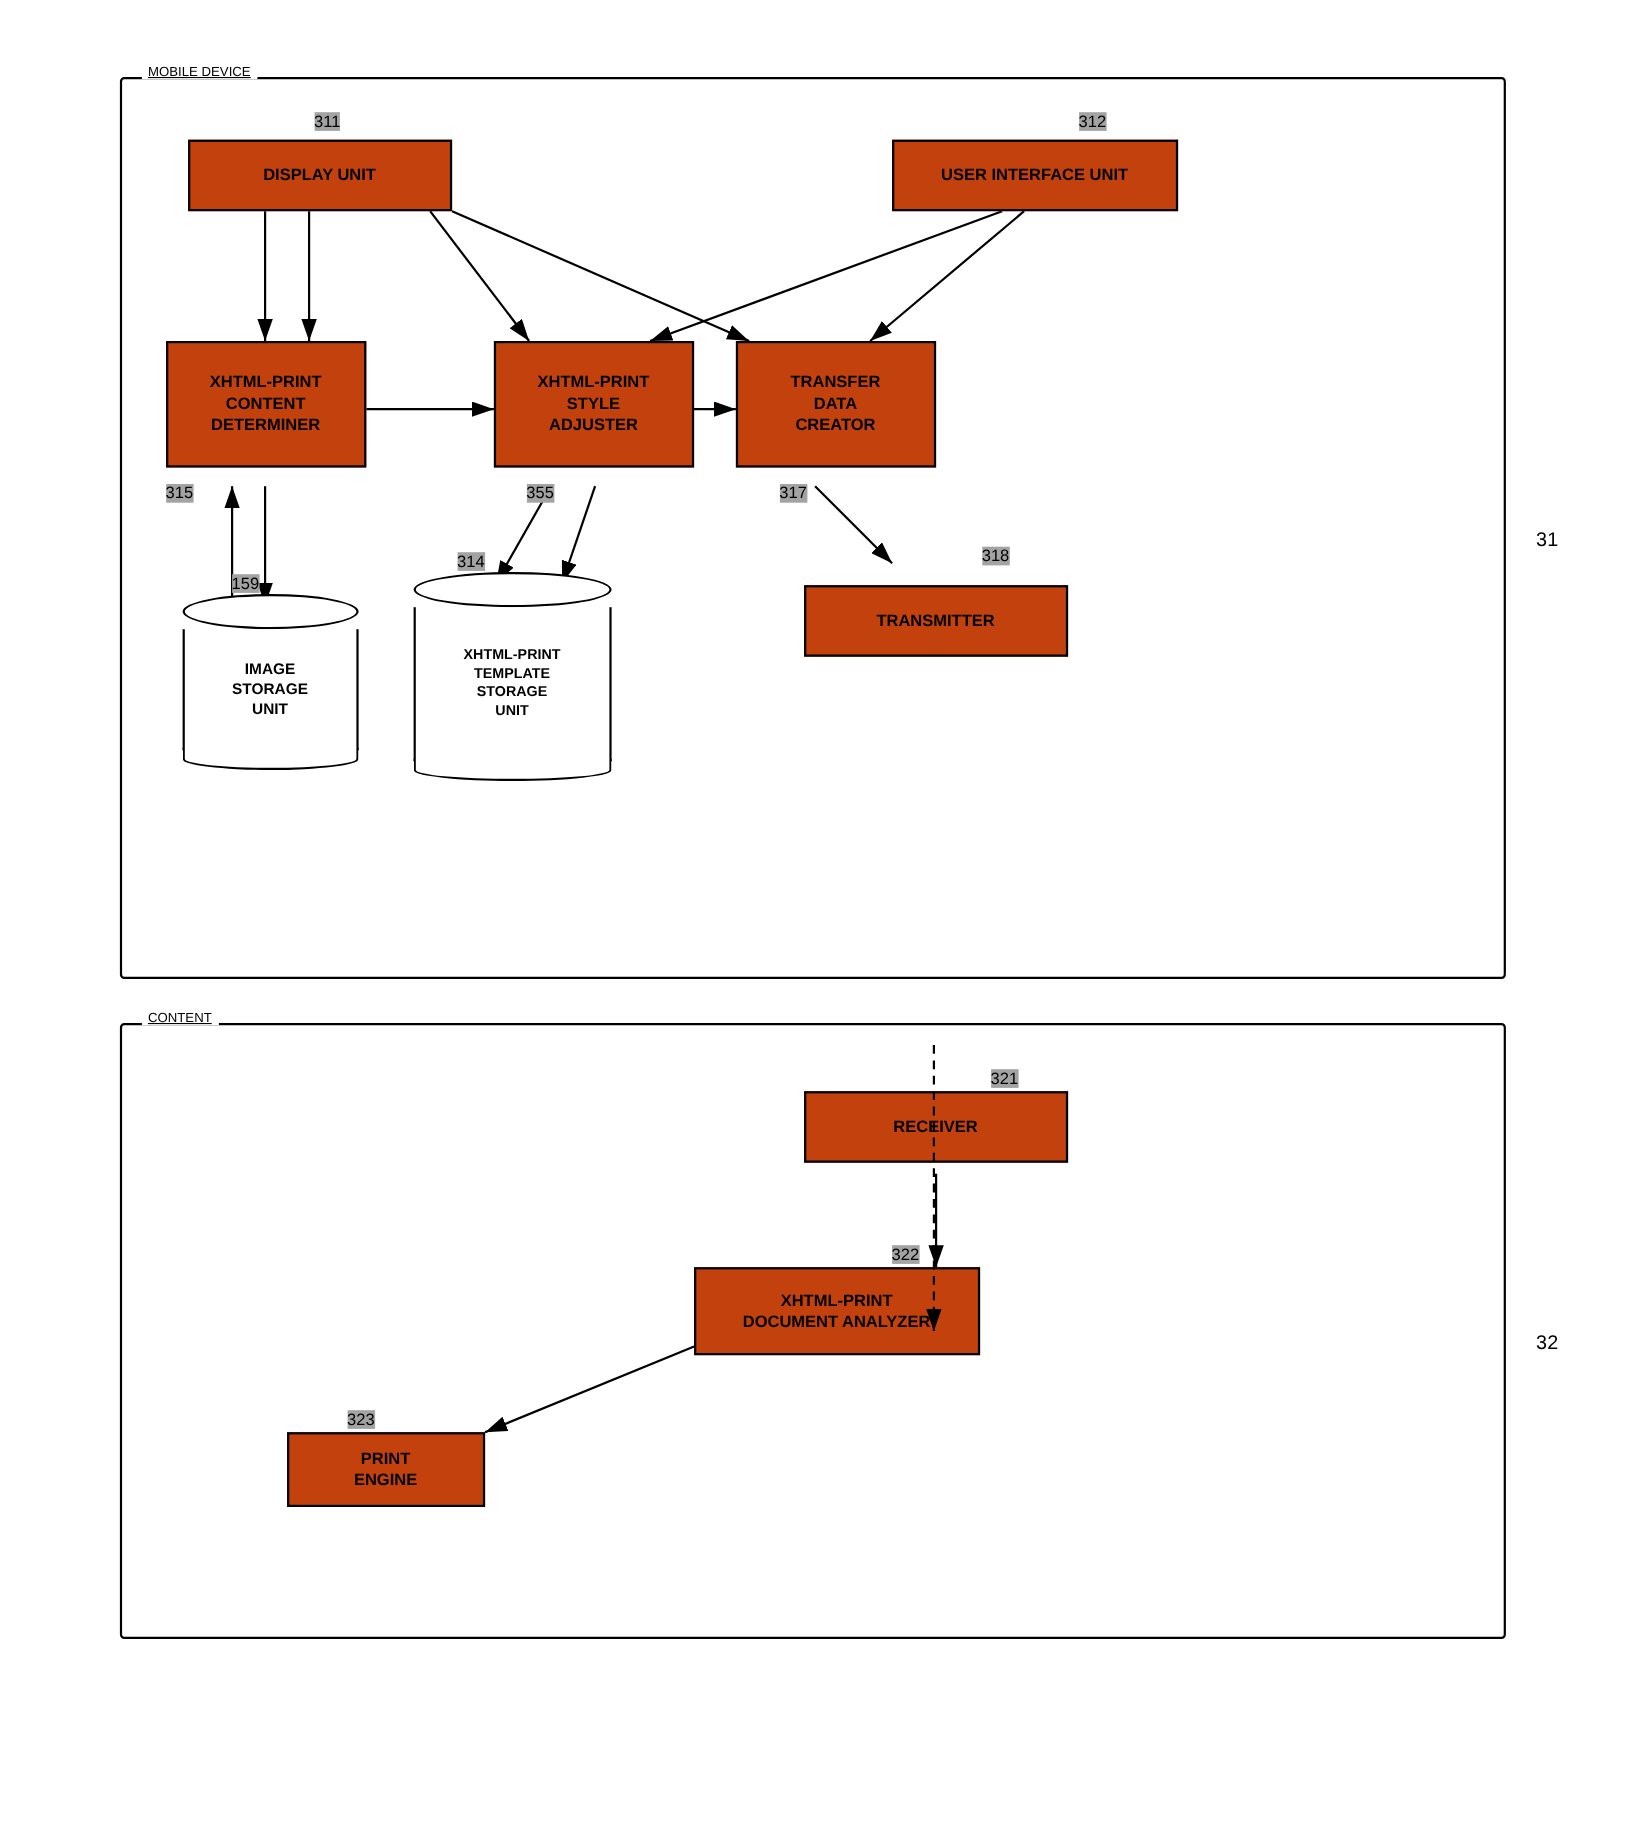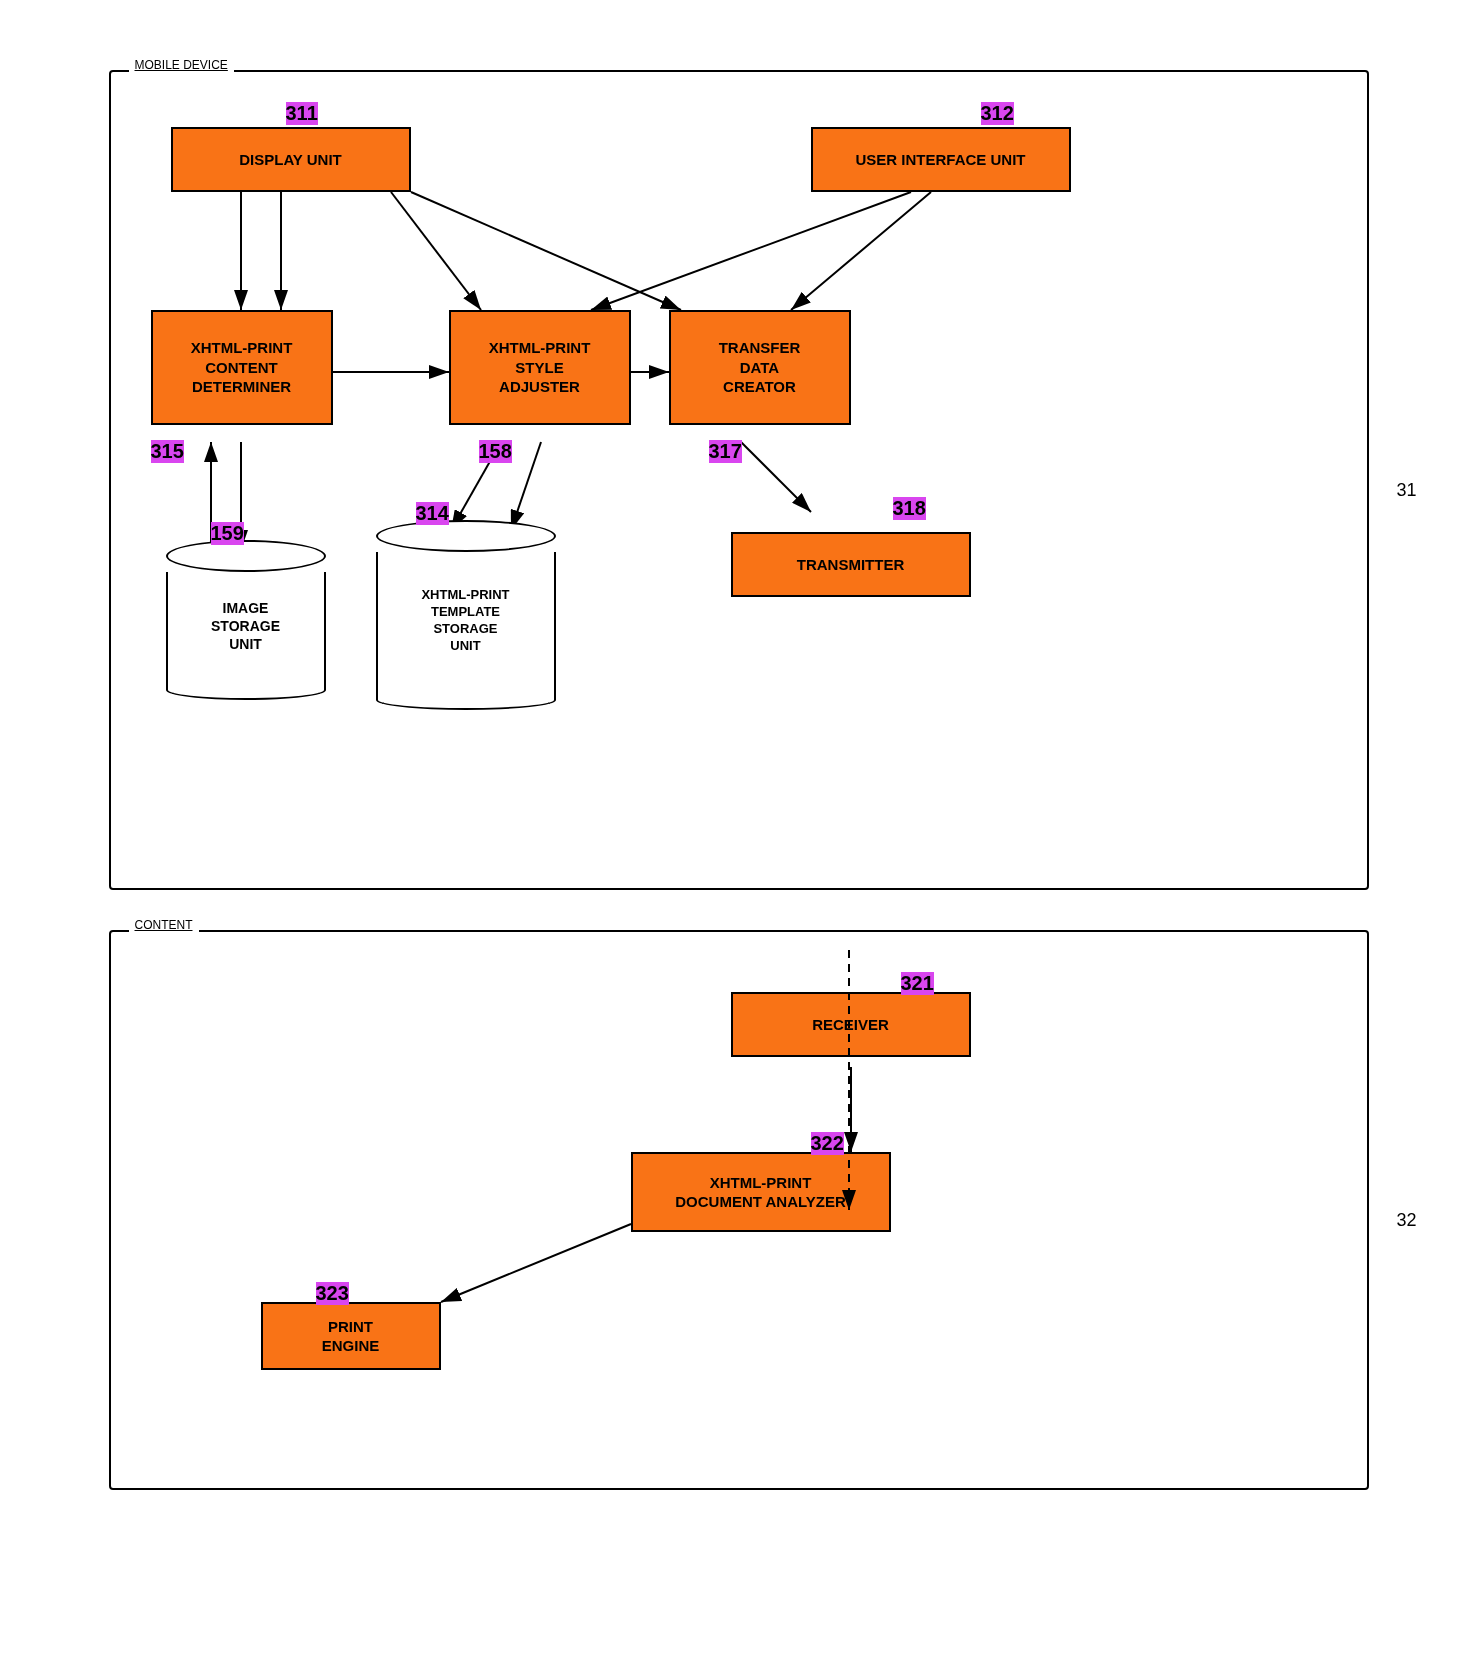--- a/index.html
+++ b/index.html
@@ -49,21 +49,21 @@
 
     
     .printer-section {
       width: 100%;
       height: 560px;
     }
 
     
     .box {
       border: 2.5px solid #000;
-      background: #f97316;
+      background: #c2410c;
       display: flex;
       align-items: center;
       justify-content: center;
       text-align: center;
       font-size: 15px;
       font-weight: bold;
       line-height: 1.3;
       position: absolute;
     }
 
@@ -99,23 +99,23 @@
     .cylinder-bottom-ellipse {
       border: 2.5px solid #000;
       border-top: none;
       border-radius: 0 0 50% 50%;
       background: #fff;
     }
 
     
     .ref-label {
       position: absolute;
-      font-size: 20px;
-      font-weight: bold;
-      background: #d946ef;
+      font-size: 15px;
+      font-weight: normal;
+      background: #a3a3a3;
     }
 
     
     .arrows-svg {
       position: absolute;
       top: 0;
       left: 0;
       width: 100%;
       height: 100%;
       pointer-events: none;
@@ -189,21 +189,21 @@
 CONTENT
 DETERMINER</span>
     </div>
     <span class="ref-label" style="left: 40px; top: 368px;">315</span>
 
     <div class="box" style="left: 338px; top: 238px; width: 182px; height: 115px;">
       <span style="white-space: pre-line;">XHTML-PRINT
 STYLE
 ADJUSTER</span>
     </div>
-    <span class="ref-label" style="left: 368px; top: 368px;">158</span>
+    <span class="ref-label" style="left: 368px; top: 368px;">355</span>
 
     <div class="box" style="left: 558px; top: 238px; width: 182px; height: 115px;">
       <span style="white-space: pre-line;">TRANSFER
 DATA
 CREATOR</span>
     </div>
     <span class="ref-label" style="left: 598px; top: 368px;">317</span>
 
     <div class="box" style="left: 620px; top: 460px; width: 240px; height: 65px; text-align: center;">
       <span>TRANSMITTER</span>

